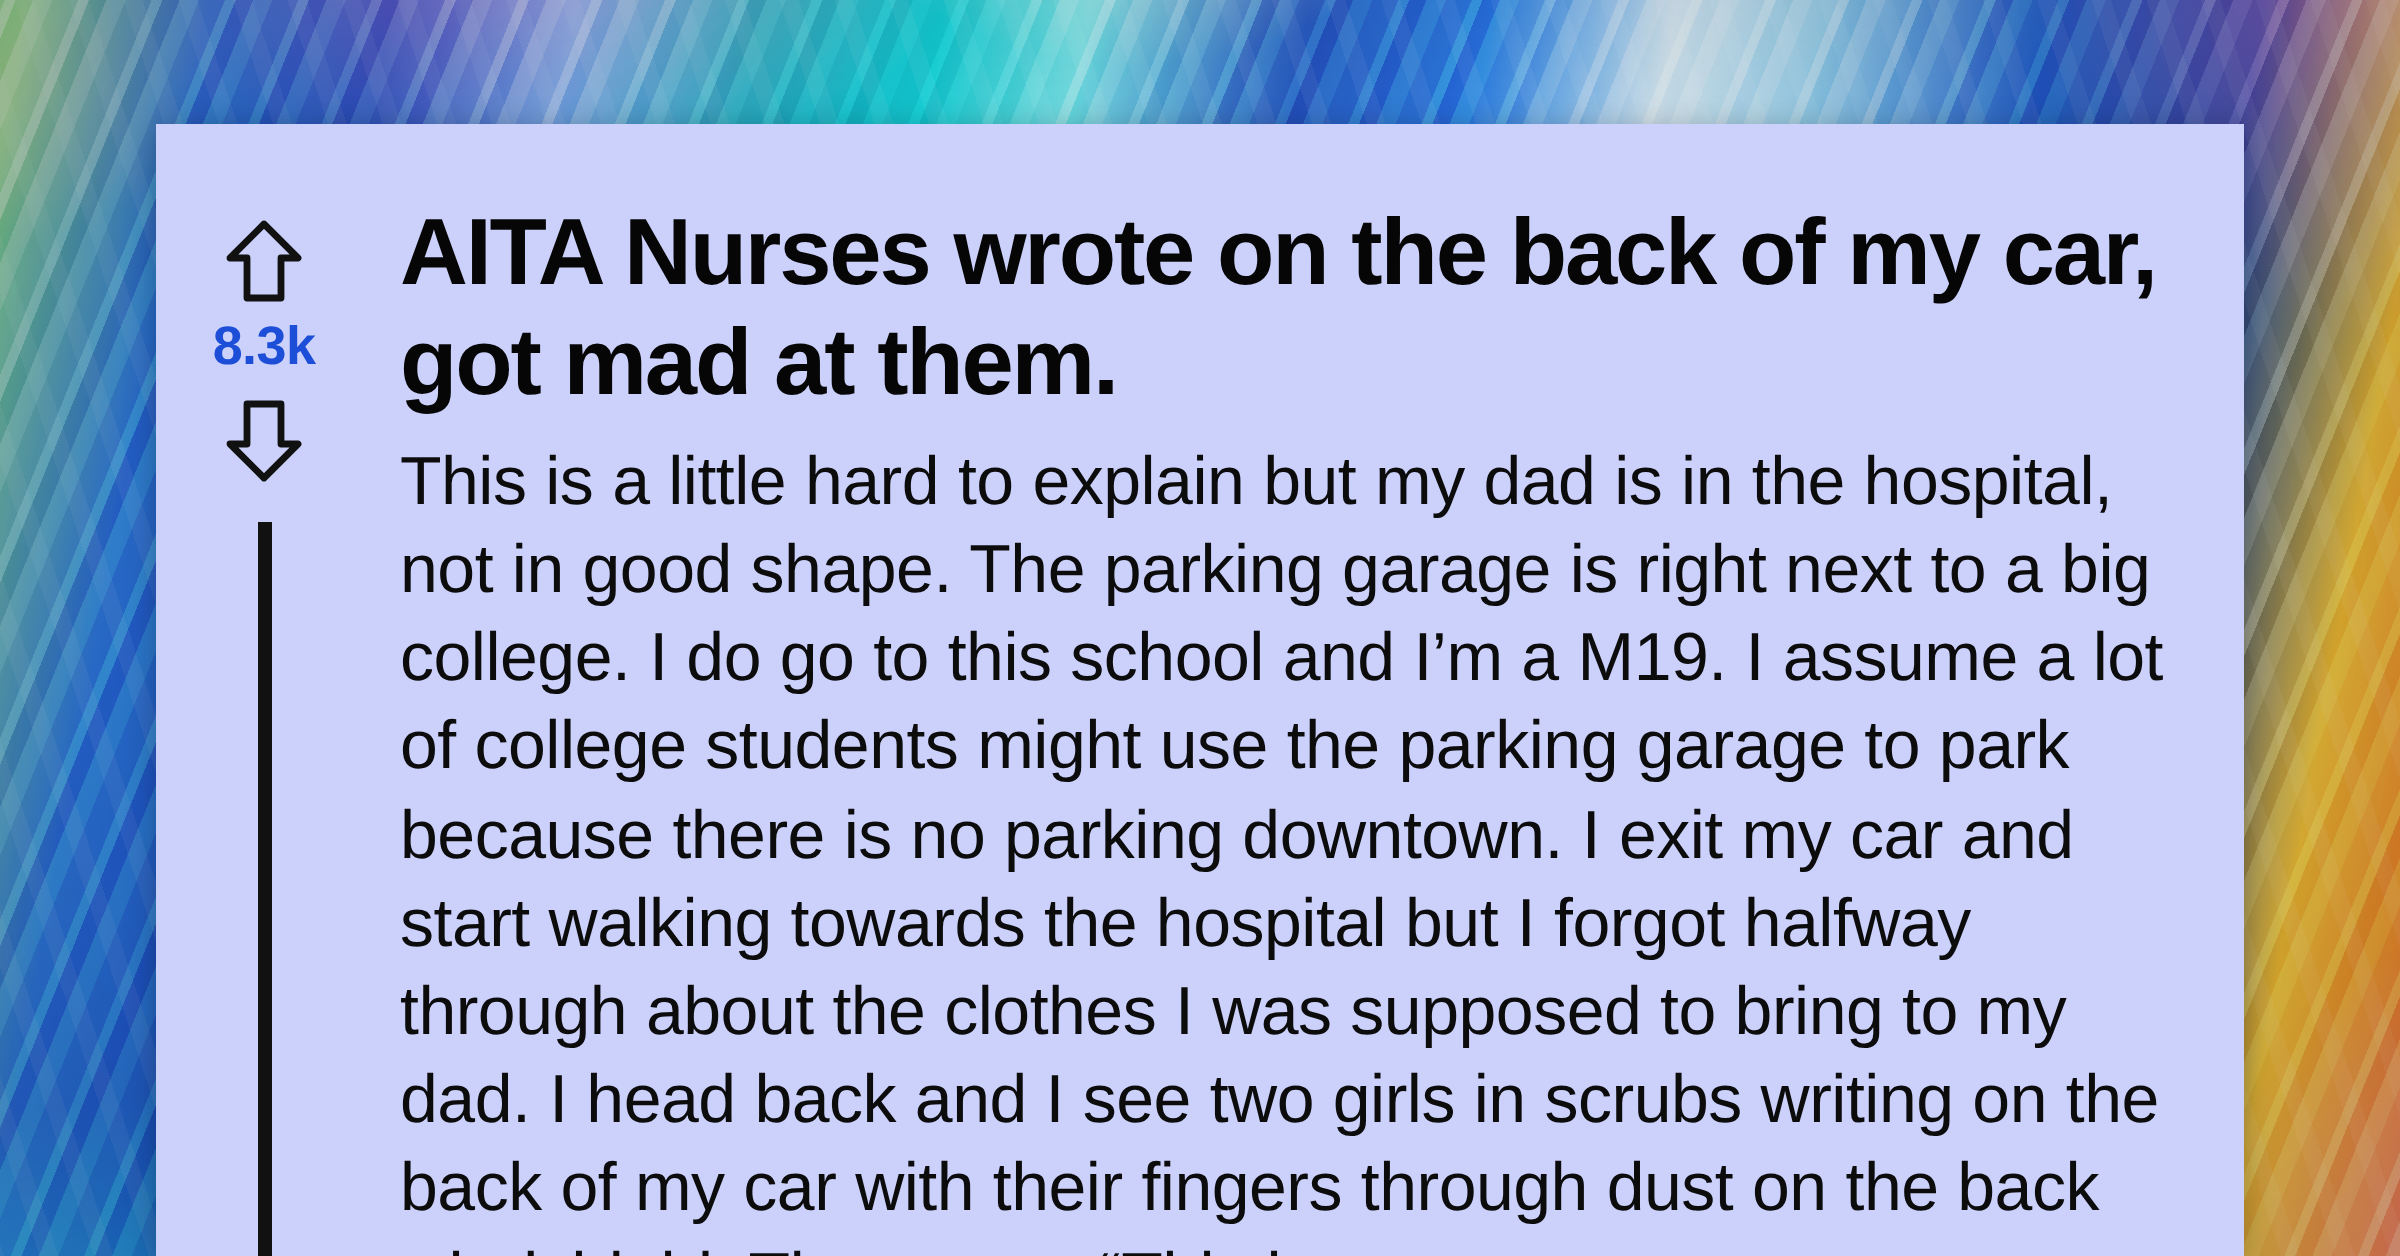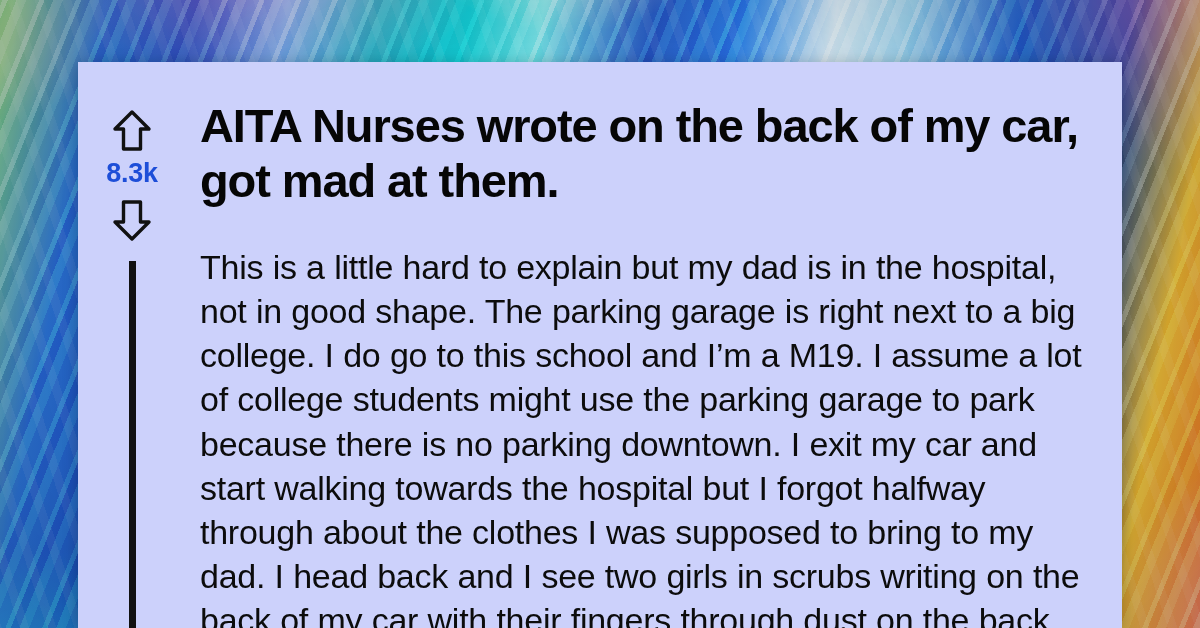--- a/index.html
+++ b/index.html
@@ -135,21 +135,21 @@
     min-width: 0;
   }
 
   .post-title {
     font-family: "Liberation Sans", sans-serif;
     font-weight: bold;
     font-size: 47px;
     line-height: 1.18;
     letter-spacing: -1.1px;
     color: #060606;
-    margin: 0 0 36px 0;
+    margin: 0 0 10px 0;
   }
 
   .post-body {
     font-family: "Liberation Sans", sans-serif;
     font-size: 34px;
     line-height: 1.30;
     color: #0c0c0c;
     margin: 0;
     letter-spacing: -.25px;
     word-spacing: .2px;

